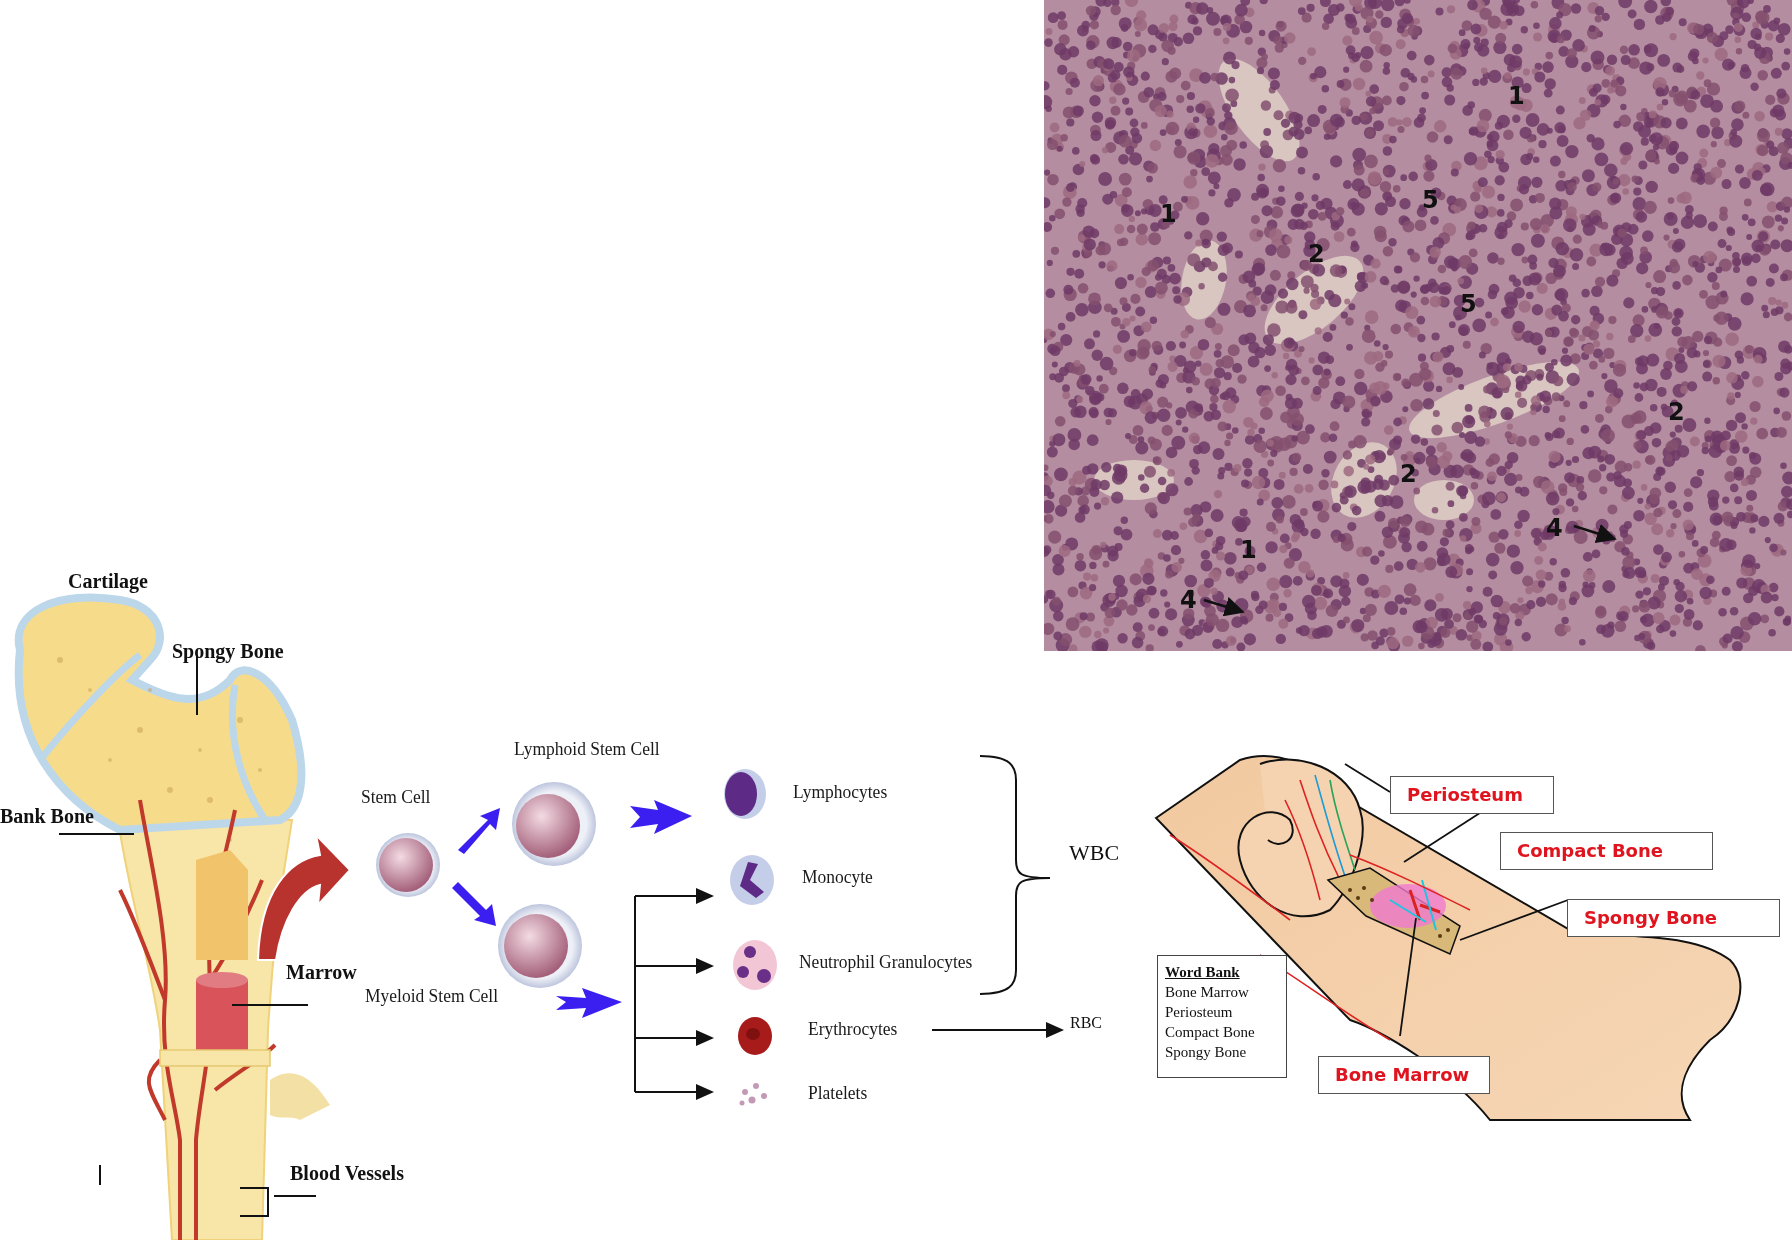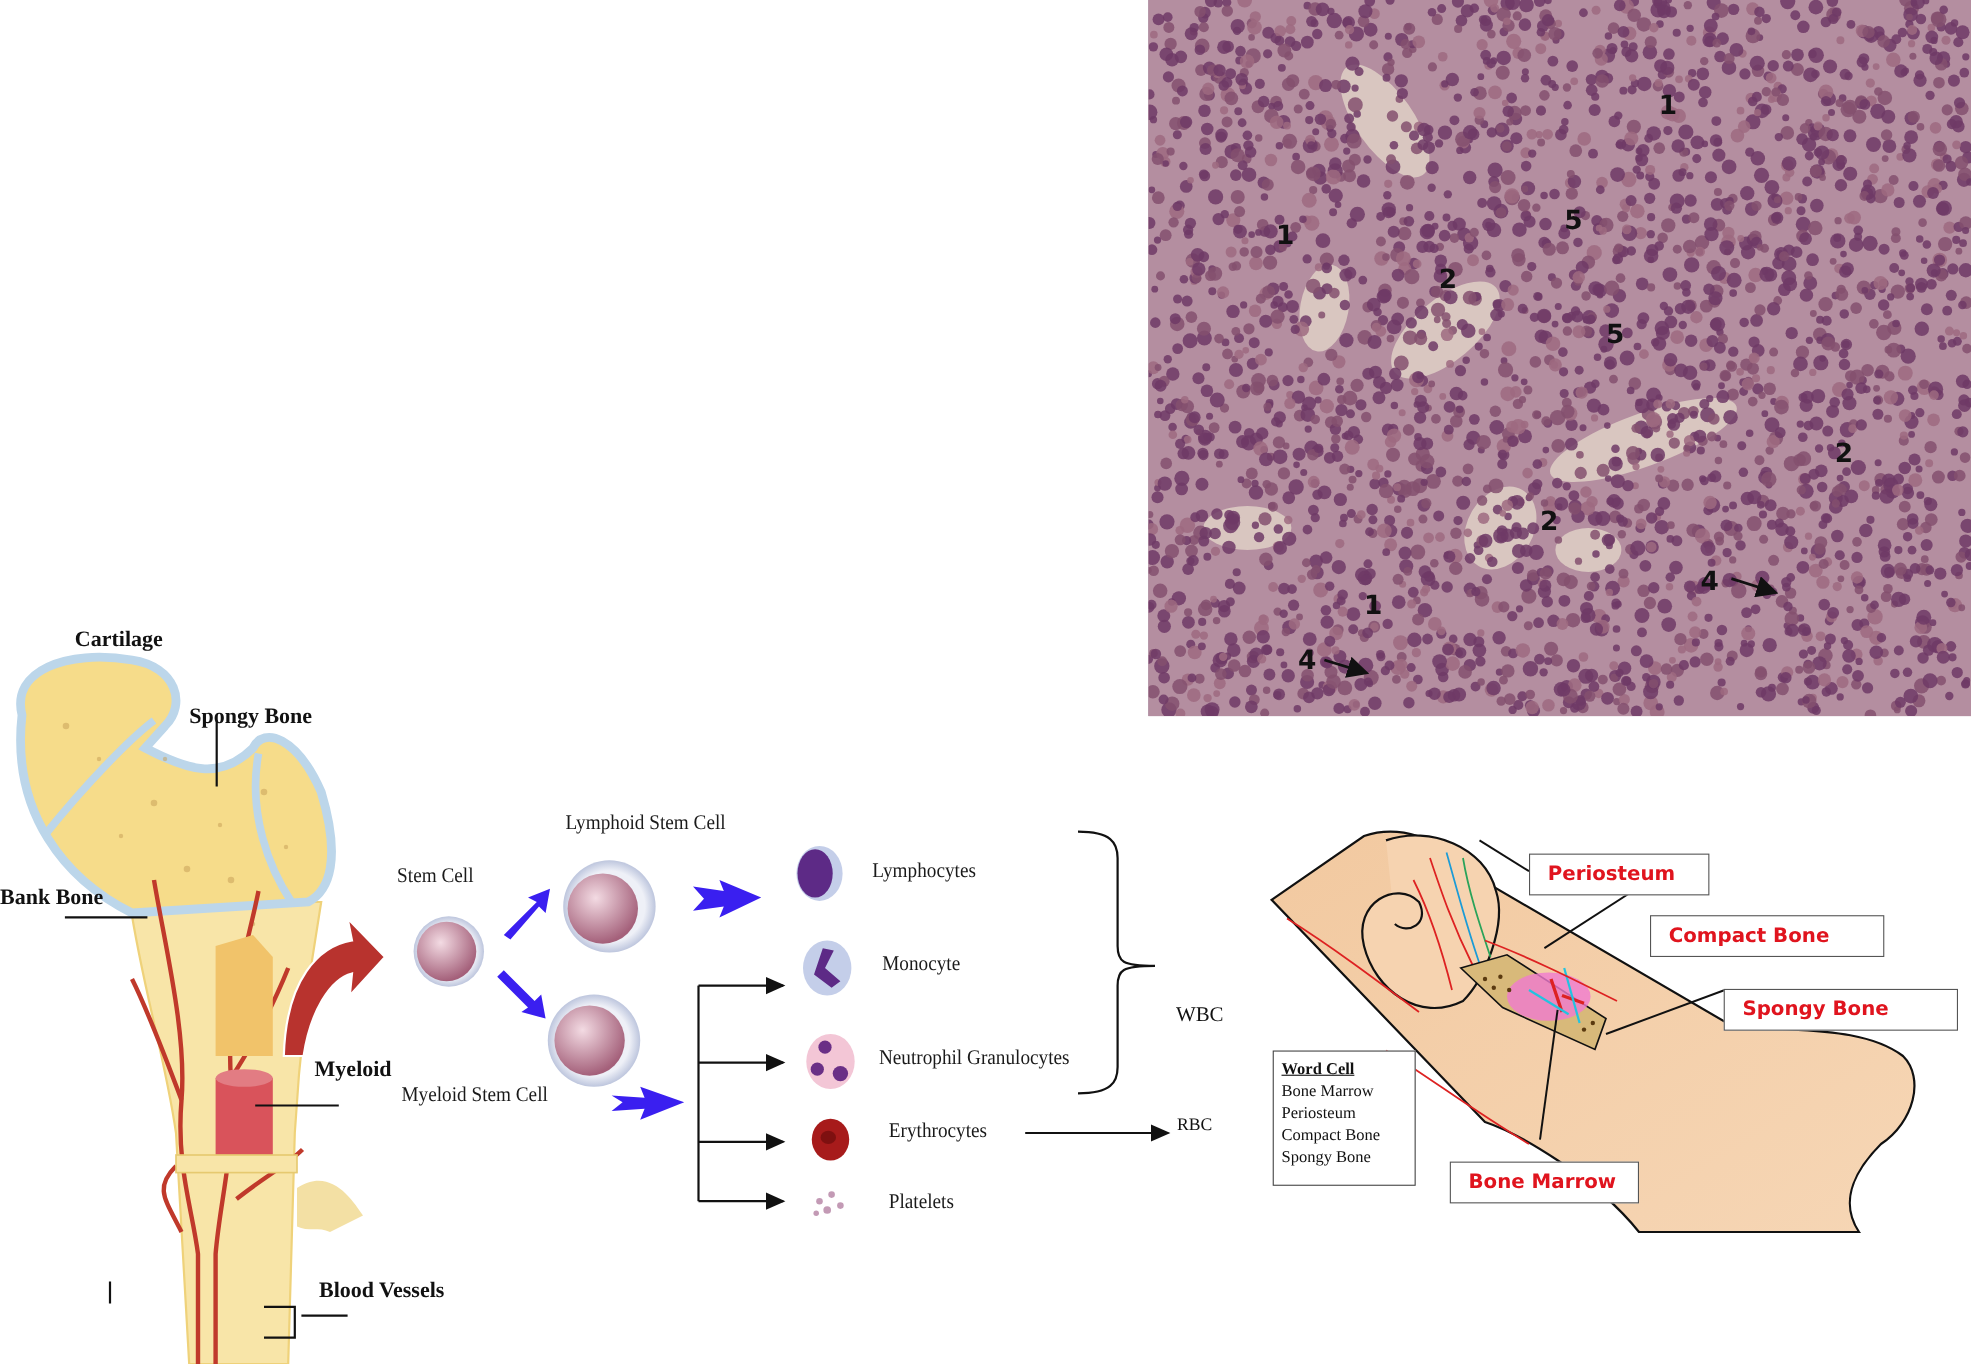--- a/index.html
+++ b/index.html
@@ -2699,21 +2699,21 @@
     <line x1="59" y1="274" x2="134" y2="274" transform="translate(0,-0)"></line>
     <line x1="232" y1="445" x2="308" y2="445"></line>
     <line x1="274" y1="636" x2="316" y2="636"></line>
     <polyline points="240,628 268,628 268,656 240,656" fill="none"></polyline>
   </g>
 </svg>
 
 <span class="abs serif-lbl bold-lbl" style="left:68px;top:570px">Cartilage</span>
 <span class="abs serif-lbl bold-lbl" style="left:172px;top:640px">Spongy Bone</span>
 <span class="abs serif-lbl bold-lbl" style="left:0px;top:805px">Bank Bone</span>
-<span class="abs serif-lbl bold-lbl" style="left:286px;top:961px">Myeloid</span>
+<span class="abs serif-lbl bold-lbl" style="left:286px;top:961px">Marrow</span>
 <span class="abs serif-lbl bold-lbl" style="left:290px;top:1162px">Blood Vessels</span>
 
 <svg class="abs" style="left:340px;top:740px" width="820" height="380">
   <defs>
     <radialGradient id="nuc" cx="40%" cy="35%" r="65%">
         <stop offset="0" stop-color="#f3dbe3"></stop>
         <stop offset="1" stop-color="#a4607a"></stop>
       </radialGradient>
     <radialGradient id="cyto" cx="50%" cy="50%" r="55%">
         <stop offset="0.7" stop-color="#eef0f7"></stop>
@@ -2790,21 +2790,21 @@
 <span class="abs serif-lbl flow-lbl" style="left:361px;top:786px">Stem Cell</span>
 <span class="abs serif-lbl flow-lbl" style="left:514px;top:738px">Lymphoid Stem Cell</span>
 <span class="abs serif-lbl flow-lbl" style="left:365px;top:985px">Myeloid Stem Cell</span>
 
 <span class="abs serif-lbl flow-lbl" style="left:793px;top:781px">Lymphocytes</span>
 <span class="abs serif-lbl flow-lbl" style="left:802px;top:866px">Monocyte</span>
 <span class="abs serif-lbl flow-lbl" style="left:799px;top:951px">Neutrophil Granulocytes</span>
 <span class="abs serif-lbl flow-lbl" style="left:808px;top:1018px">Erythrocytes</span>
 <span class="abs serif-lbl flow-lbl" style="left:808px;top:1082px">Platelets</span>
 
-<span class="abs serif-lbl" style="left:1069px;top:912px;font-size:19px">WBC</span>
+<span class="abs serif-lbl" style="left:1069px;top:840px;font-size:22px">WBC</span>
 <span class="abs serif-lbl" style="left:1070px;top:1014px;font-size:16px">RBC</span>
 
 <svg class="abs" style="left:1150px;top:740px" width="642" height="390">
   <defs>
     <linearGradient id="bonefill" x1="0" y1="0" x2="1" y2="1">
         <stop offset="0" stop-color="#f2c9a0"></stop>
         <stop offset="1" stop-color="#f6d6b5"></stop>
       </linearGradient>
   </defs>
 
@@ -2850,18 +2850,18 @@
     <line x1="266" y1="178" x2="250" y2="296"></line>
   </g>
 </svg>
 
 <div class="red-box" style="left:1390px;top:776px;width:164px"><span>Periosteum</span></div>
 <div class="red-box" style="left:1500px;top:832px;width:213px"><span>Compact Bone</span></div>
 <div class="red-box" style="left:1567px;top:899px;width:213px"><span>Spongy Bone</span></div>
 <div class="red-box" style="left:1318px;top:1056px;width:172px"><span>Bone Marrow</span></div>
 
 <div id="word-bank">
-  <div class="wb-title">Word Cell</div>
+  <div class="wb-title">Word Bank</div>
   <div>Bone Marrow</div>
   <div>Periosteum</div>
   <div>Compact Bone</div>
   <div>Spongy Bone</div>
 </div>
 
 </body></html>

